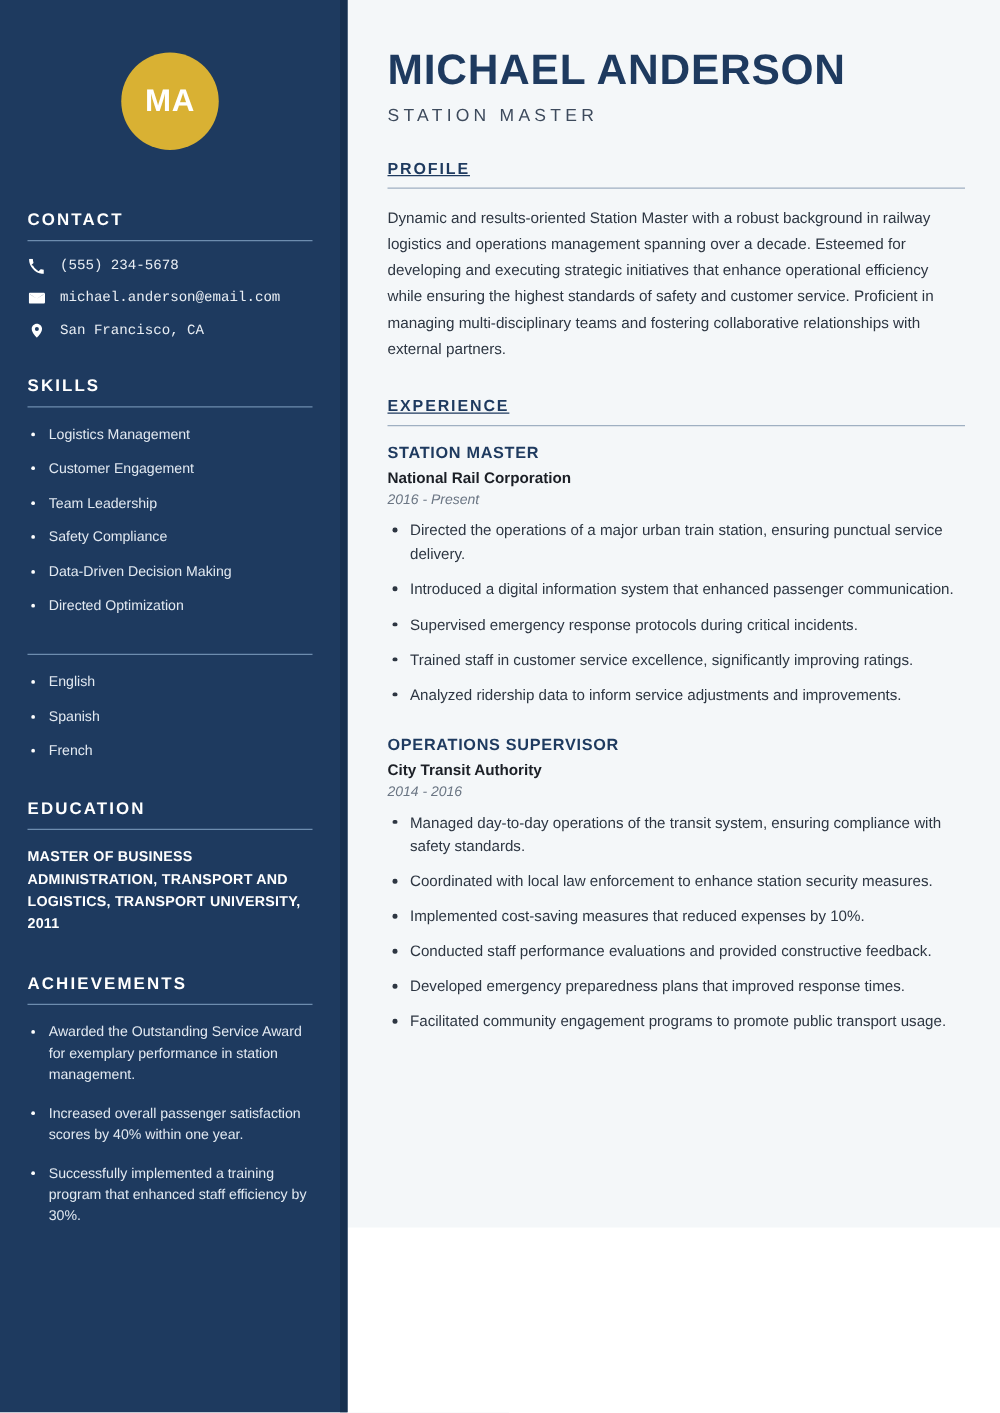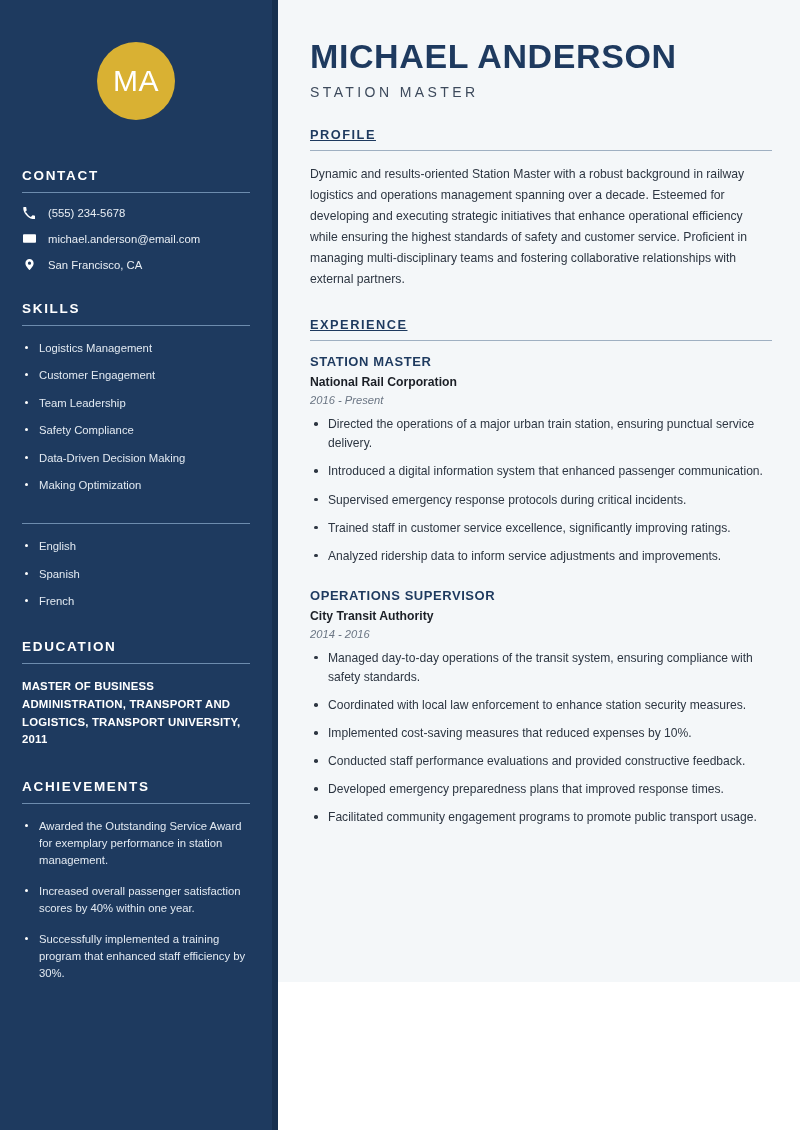--- a/index.html
+++ b/index.html
@@ -37,22 +37,22 @@
 
   .avatar {
     width: 78px;
     height: 78px;
     border-radius: 50%;
     background: #d9b133;
     display: flex;
     align-items: center;
     justify-content: center;
     color: #ffffff;
-    font-size: 30px;
-    font-weight: normal;
+    font-size: 25px;
+    font-weight: bold;
     letter-spacing: 0.5px;
   }
 
   .side-section { margin-bottom: 30px; }
 
   .side-heading {
     font-size: 13.5px;
     font-weight: bold;
     letter-spacing: 1.7px;
     color: #ffffff;
@@ -66,20 +66,21 @@
   }
 
   
   .contact-row {
     display: flex;
     align-items: center;
     gap: 12px;
     margin-bottom: 13px;
     font-size: 11.3px;
     color: #e9eef4;
+    font-family: Liberation Mono, monospace;
   }
   .contact-row .ic {
     width: 14px;
     min-width: 14px;
     display: flex;
     align-items: center;
     justify-content: center;
   }
   .contact-row svg { display: block; fill: #ffffff; }
 
@@ -246,21 +247,21 @@
 
   <section class="side-section">
     <div class="side-heading">SKILLS</div>
     <div class="side-rule"></div>
     <ul class="side-list tight">
       <li>Logistics Management</li>
       <li>Customer Engagement</li>
       <li>Team Leadership</li>
       <li>Safety Compliance</li>
       <li>Data-Driven Decision Making</li>
-      <li>Making Optimization</li>
+      <li>Directed Optimization</li>
     </ul>
   </section>
 
   <section class="side-section">
     <div class="side-rule"></div>
     <ul class="side-list tight">
       <li>English</li>
       <li>Spanish</li>
       <li>French</li>
     </ul>

